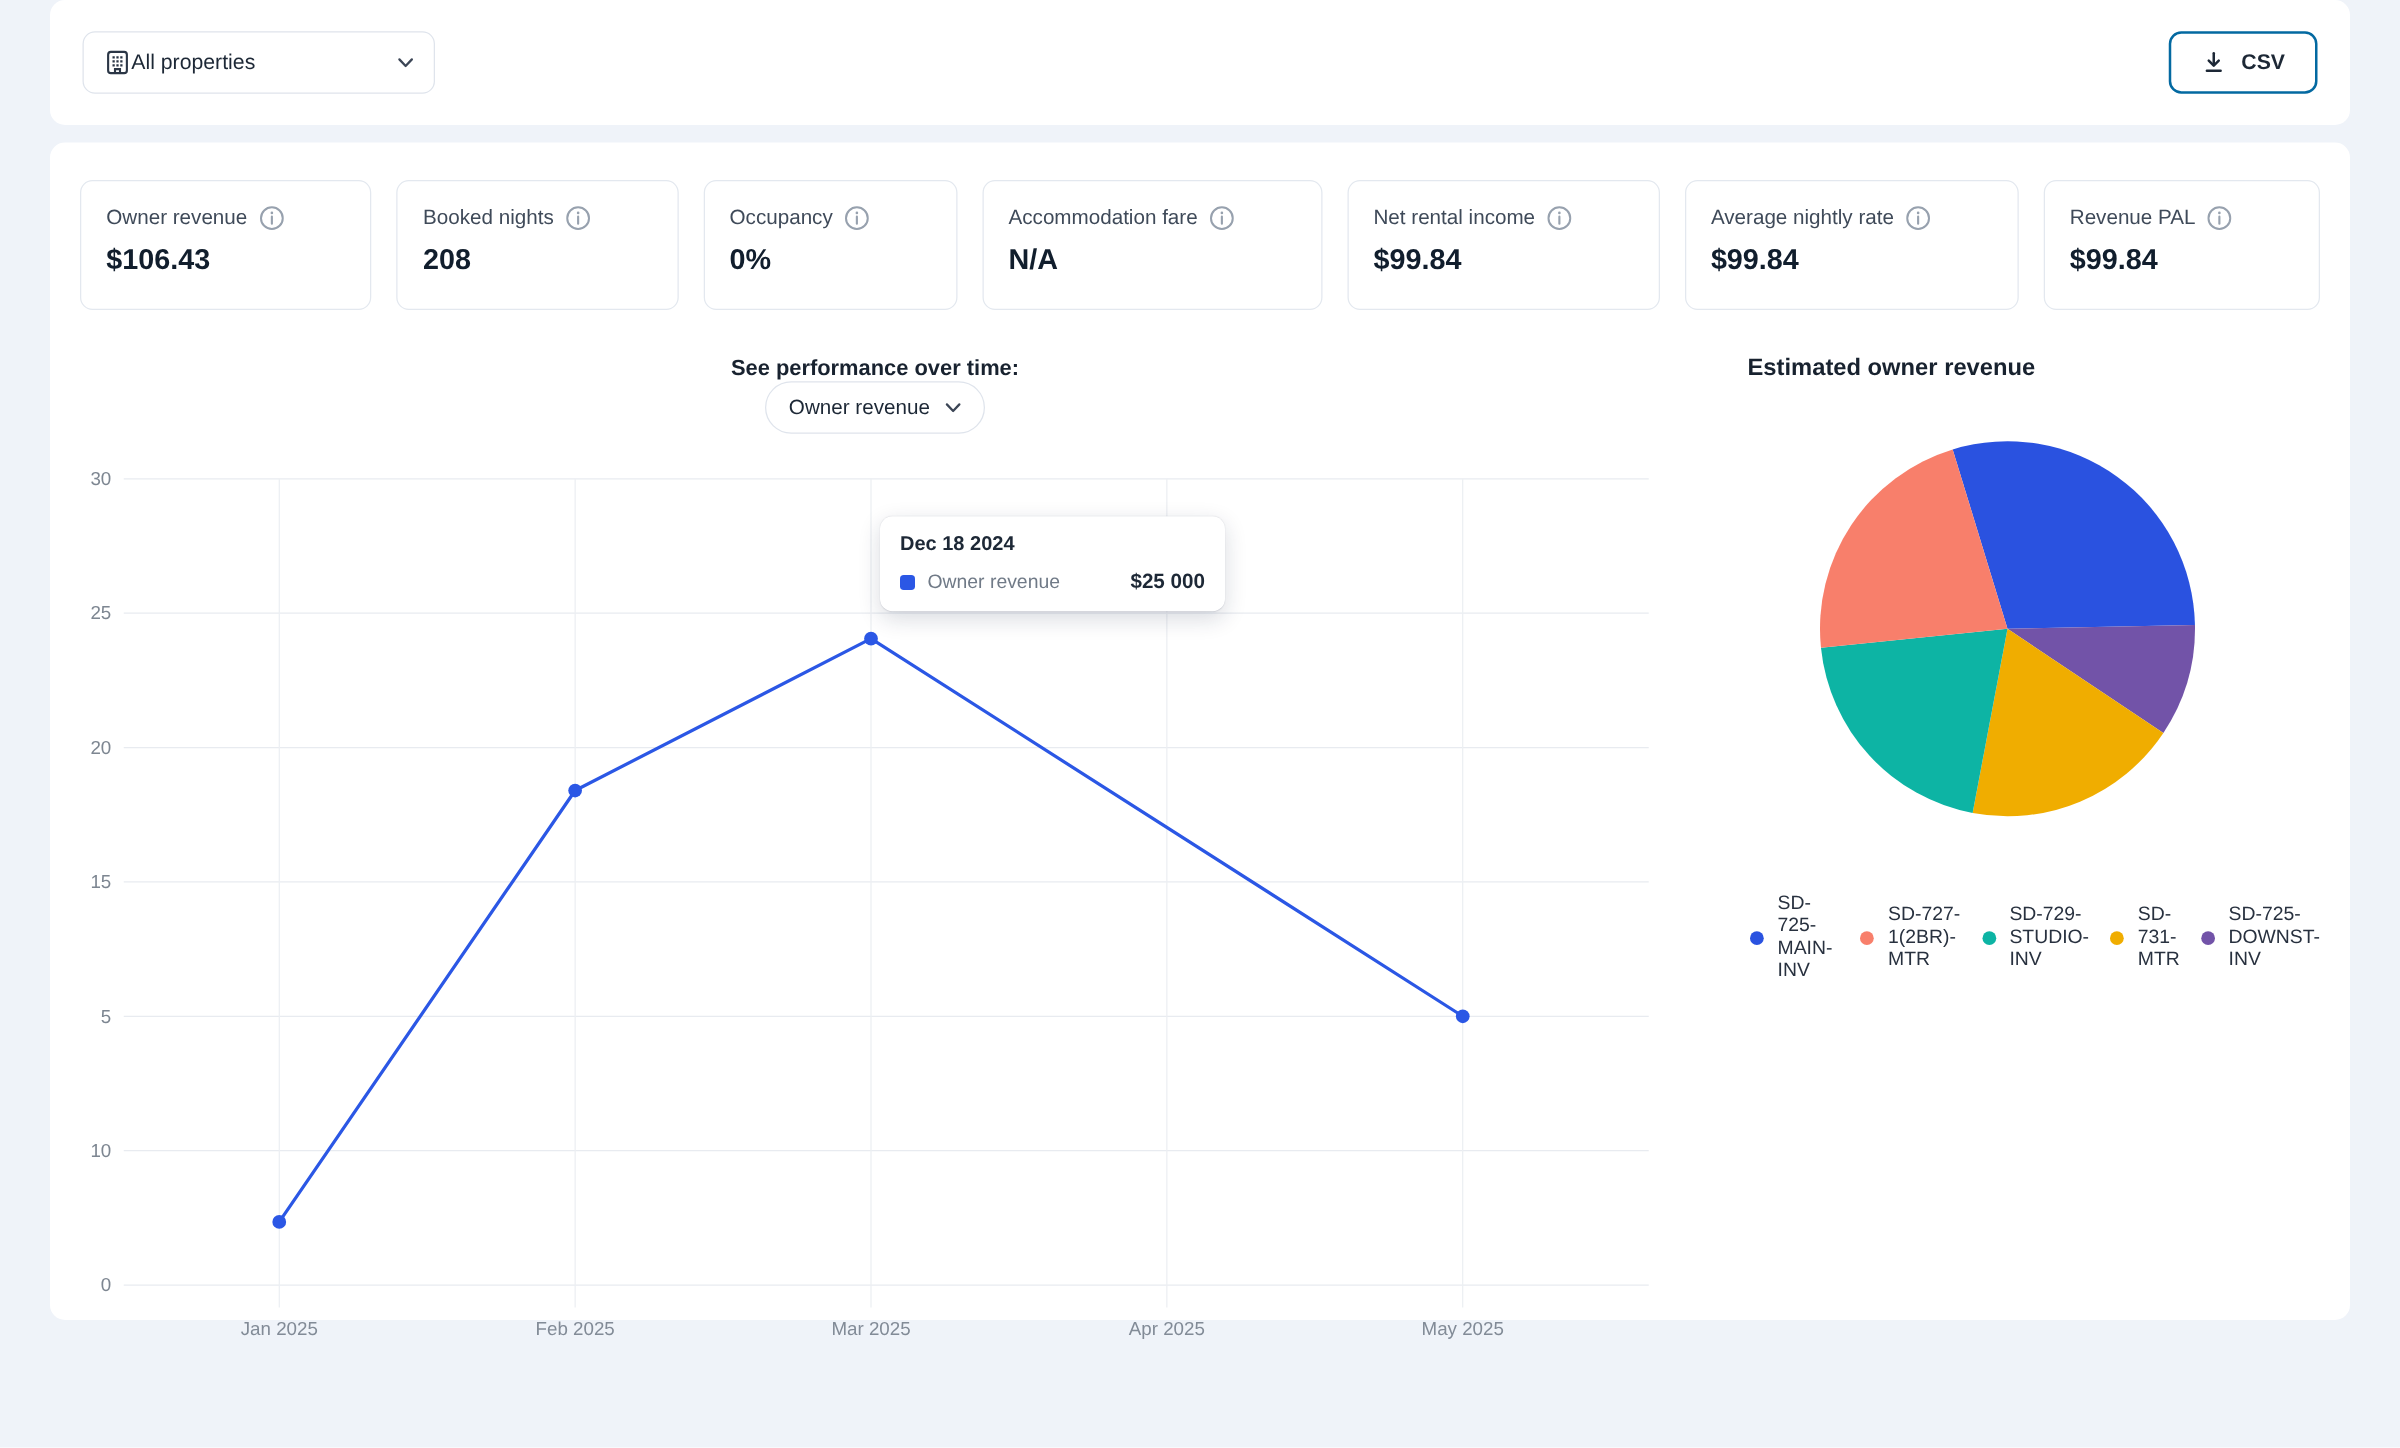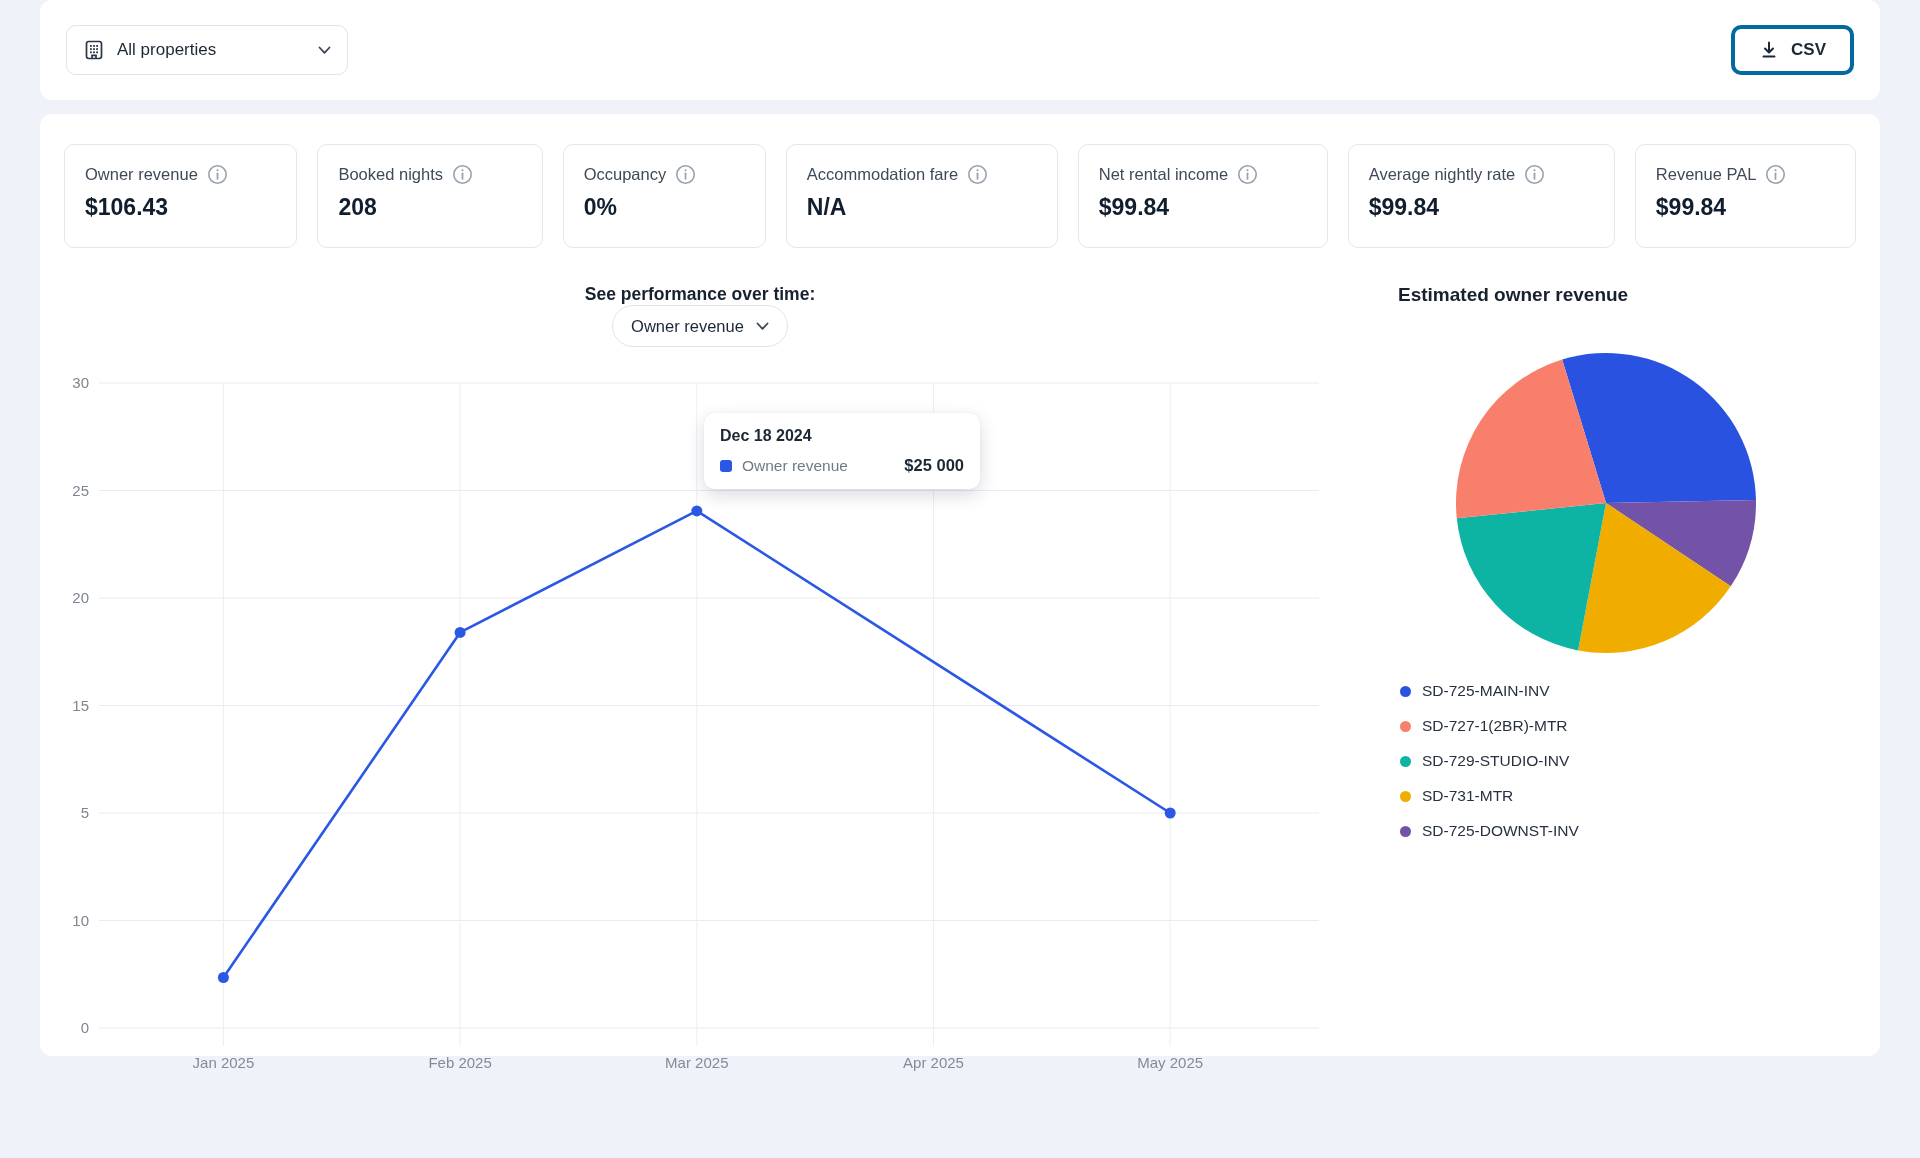--- a/index.html
+++ b/index.html
@@ -12,26 +12,26 @@
   }
   .page { padding:0 40px; }
   .page-title { font-size:26px; font-weight:700; color:#18222f; margin:24px 0 18px; }
 
   .filter-card {
     background:#fff; border-radius:12px; height:100px;
     display:flex; align-items:center; gap:16px; padding:0 26px;
   }
   .dropdown {
     width:282px; height:50px; border:1px solid #dfe4ec; border-radius:10px;
-    display:flex; align-items:center; gap:12px; padding:0 16px;
+    display:flex; align-items:center; padding:0 16px;
     background:#fff; cursor:pointer; font-size:17px; color:#1d2836;
   }
   .dropdown .chev { margin-left:auto; }
   .csv-btn {
-    margin-left:auto; height:50px; border:4px solid #0369a1; border-radius:10px;
+    margin-left:auto; height:50px; border:2px solid #0369a1; border-radius:10px;
     display:flex; align-items:center; gap:12px; padding:12px 24px;
     background:#fff; cursor:pointer; font-size:17px; font-weight:600; color:#1d2836;
   }
 
   .main-card {
     background:#fff; border-radius:12px; margin-top:14px;
     height:942px; padding:30px 24px 24px;
   }
   .kpi-row { display:flex; gap:20px; }
   .kpi {
@@ -59,21 +59,21 @@
   }
   .tt-title { font-size:16px; font-weight:700; color:#1d2836; }
   .tt-row { display:flex; align-items:center; gap:10px; margin-top:11px; }
   .tt-marker { width:12px; height:12px; border-radius:3px; flex:none; }
   .tt-series { font-size:15.5px; color:#707a87; }
   .tt-value { margin-left:auto; font-size:16.5px; font-weight:700; color:#1d2836; }
 
   .pie-col { width:500px; flex:none; }
   .pie-title { font-size:19px; font-weight:700; color:#18222f; padding-left:42px; }
   .pie-box { display:flex; justify-content:center; margin-top:46px; }
-  .legend { margin-top:28px; padding-left:44px; display:flex; flex-direction:column; gap:17px; }
+  .legend { margin-top:60px; padding-left:44px; display:flex; flex-direction:row; gap:17px; }
   .legend-item { display:flex; align-items:center; gap:11px; font-size:15.5px; color:#28313f; }
   .legend-dot { width:11px; height:11px; border-radius:50%; flex:none; }
 
   svg text { font-family:"Liberation Sans","DejaVu Sans",sans-serif; }
 </style>
 </head>
 <body>
 
 <div class="page">
 

